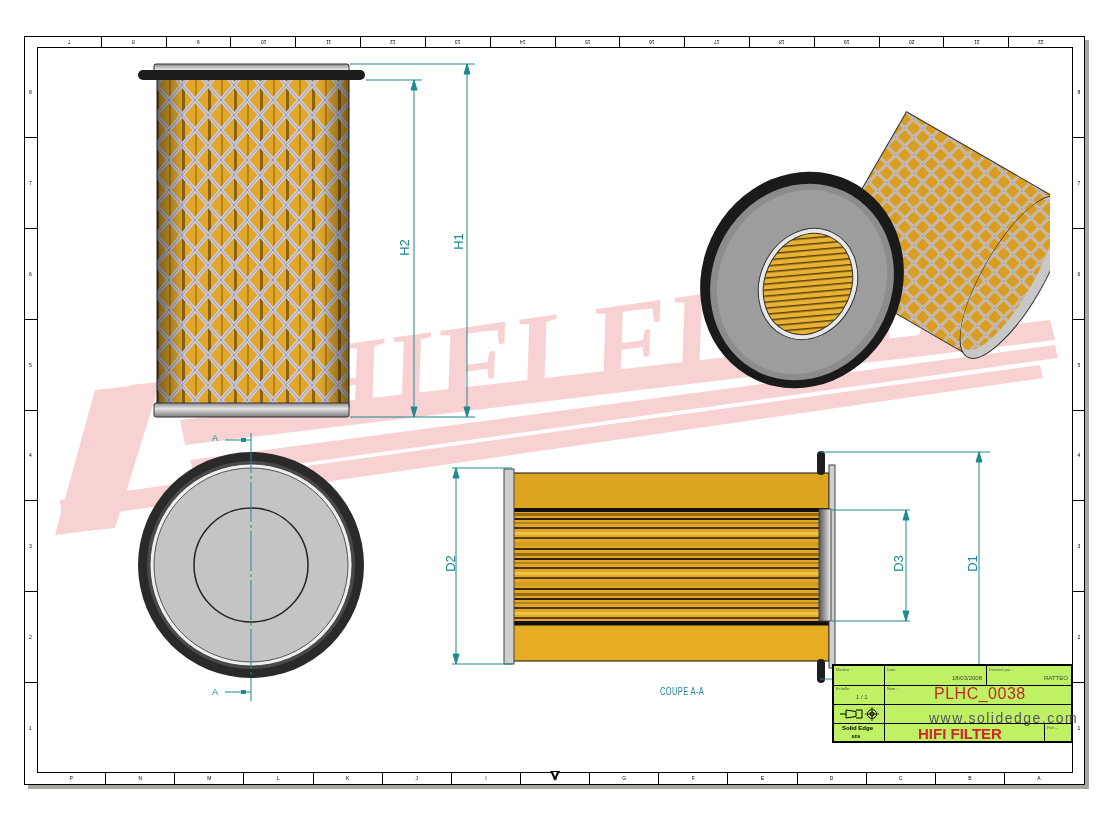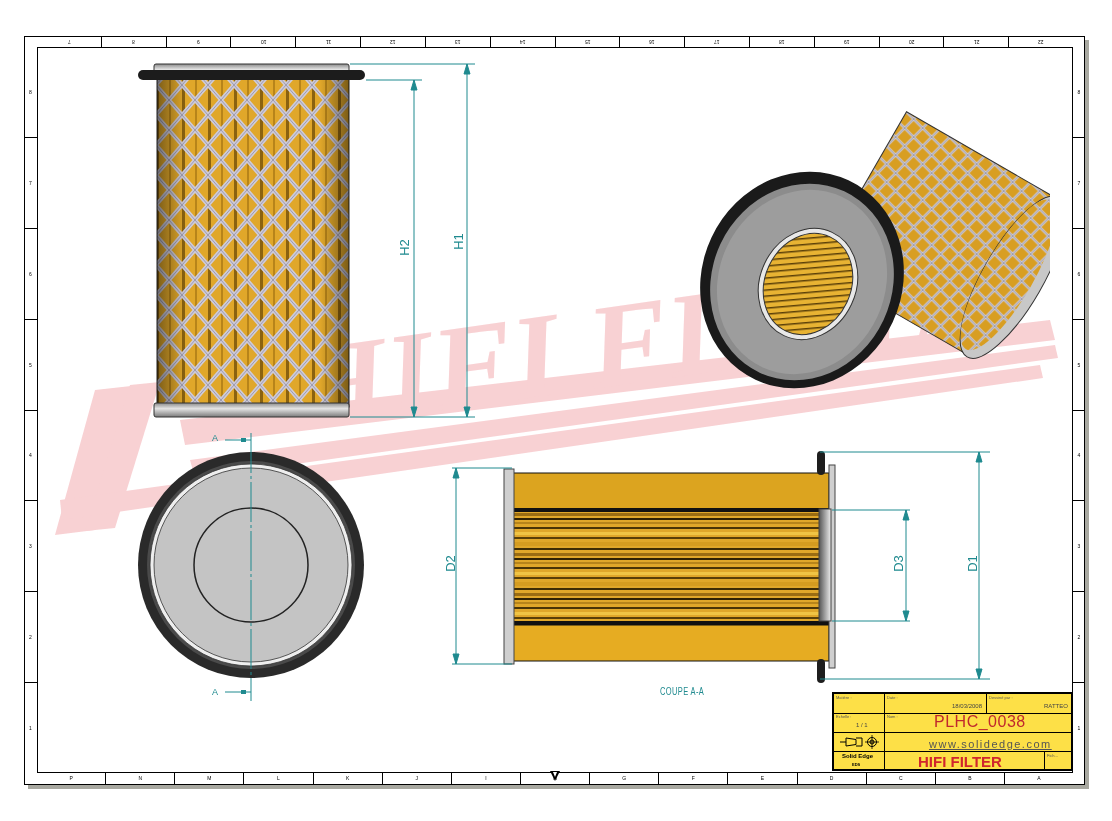--- a/index.html
+++ b/index.html
@@ -18,26 +18,26 @@
   .zone-col .cell:first-child { border-top: none; }
 
   .watermark { position: absolute; left: 0; top: 0; width: 1112px; height: 821px; pointer-events: none; }
 
   .view { position: absolute; }
   .dim-label { position: absolute; color: #1f8a8f; font-size: 13px; font-family: "Liberation Sans", sans-serif; }
   .rot { transform: rotate(-90deg); transform-origin: center; }
   .section-label { position: absolute; left: 660px; top: 686px; font-size: 10px; color: #1f8a8f; letter-spacing: 0.5px; transform: scaleX(0.75); transform-origin: left; font-family: "Liberation Sans Narrow", "Liberation Sans", sans-serif; }
   .cut-letter { position: absolute; font-size: 9px; color: #1f8a8f; }
 
-  .title-block { position: absolute; left: 832px; top: 692px; width: 241px; height: 79px; border: 2px solid #000; box-sizing: border-box; background: #fde047; }
+  .title-block { position: absolute; left: 832px; top: 664px; width: 241px; height: 79px; border: 2px solid #000; box-sizing: border-box; background: #bef264; }
   .tb-row { position: absolute; left: 0; right: 0; border-bottom: 1px solid #000; }
   .tb-lab { position: absolute; font-size: 4px; color: #555; }
   .tb-val { position: absolute; font-size: 6px; color: #444; }
   .tb-code { position: absolute; left: 100px; top: 20px; font-size: 16px; color: #c0282d; letter-spacing: 0.5px; }
-  .tb-web { position: absolute; left: 95px; top: 44px; font-size: 11px; color: #555; letter-spacing: 1.5px; text-decoration: underline; }
+  .tb-web { position: absolute; left: 95px; top: 44px; font-size: 14px; color: #555; letter-spacing: 1.5px; }
   .tb-brand { position: absolute; left: 84px; top: 59px; font-size: 15px; font-weight: bold; color: #d0262d; }
   .tb-se { position: absolute; left: 8px; top: 59px; font-size: 6px; font-weight: bold; color: #000; }
   .tb-se2 { position: absolute; left: 18px; top: 68px; font-size: 4px; font-weight: bold; color: #000; }
 </style>
 </head>
 <body>
 
 <div class="sheet-shadow"></div>
 <div class="sheet"></div>
 <div class="frame-inner"></div>

